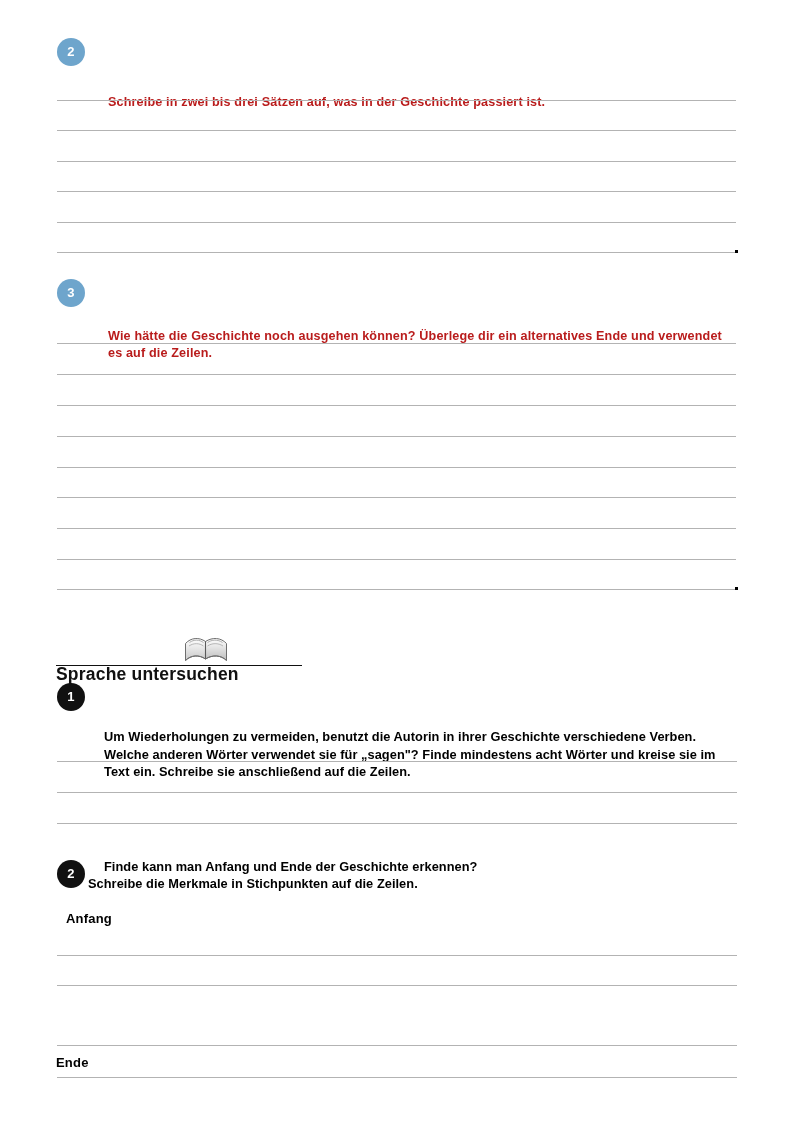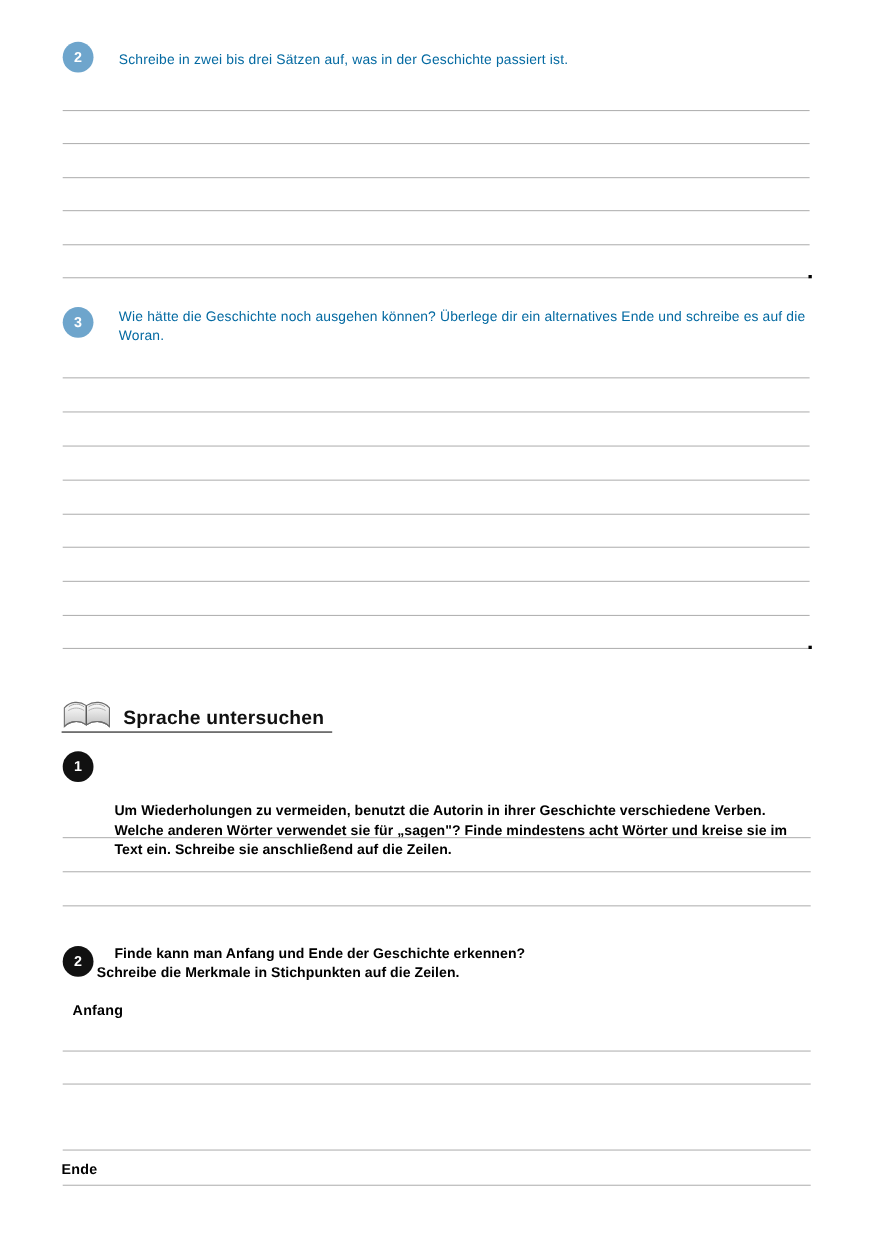--- a/index.html
+++ b/index.html
@@ -36,25 +36,26 @@
     font-weight: 600;
     letter-spacing: 0.2px;
     user-select: none;
   }
   .badge-blue { background: #6ea5cc; }
   .badge-dark { background: #111111; }
 
   
   .task-text-blue {
     position: absolute;
-    color: #0369a1;
+    color: #b91c1c;
     font-size: 12.6px;
     line-height: 17px;
-    font-weight: 400;
+    font-weight: 700;
     letter-spacing: 0.15px;
+    margin-top: 48px;
   }
   .task-text-black {
     position: absolute;
     color: #000000;
     font-size: 12.8px;
     line-height: 17.5px;
     font-weight: 600;
     letter-spacing: 0.05px;
   }
 
@@ -69,20 +70,21 @@
     width: 3px;
     height: 3px;
     background: #000000;
   }
 
   
   .section-head {
     position: absolute;
     display: flex;
     align-items: flex-end;
+    flex-direction: column;
   }
   .section-title {
     font-size: 17.5px;
     font-weight: 700;
     color: #111111;
     letter-spacing: 0.2px;
     padding-bottom: 1px;
   }
   .section-rule {
     position: absolute;
@@ -112,21 +114,21 @@
   <div class="line" style="left:57px; top:100px; width:679px;"></div>
   <div class="line" style="left:57px; top:130px; width:679px;"></div>
   <div class="line" style="left:57px; top:161px; width:679px;"></div>
   <div class="line" style="left:57px; top:191px; width:679px;"></div>
   <div class="line" style="left:57px; top:222px; width:679px;"></div>
   <div class="line" style="left:57px; top:252px; width:679px;"></div>
   <div class="line-dot" style="left:735px; top:250px;"></div>
 
   <div class="badge badge-blue" style="left:57px; top:279px;">3</div>
 
-  <div class="task-text-blue" style="left:108px; top:280px; width:625px;">Wie hätte die Geschichte noch ausgehen können? Überlege dir ein alternatives Ende und schreibe es auf die Woran.</div>
+  <div class="task-text-blue" style="left:108px; top:280px; width:625px;">Wie hätte die Geschichte noch ausgehen können? Überlege dir ein alternatives Ende und verwendet es auf die Zeilen.</div>
 
   <div class="line" style="left:57px; top:343px; width:679px;"></div>
   <div class="line" style="left:57px; top:374px; width:679px;"></div>
   <div class="line" style="left:57px; top:405px; width:679px;"></div>
   <div class="line" style="left:57px; top:436px; width:679px;"></div>
   <div class="line" style="left:57px; top:467px; width:679px;"></div>
   <div class="line" style="left:57px; top:497px; width:679px;"></div>
   <div class="line" style="left:57px; top:528px; width:679px;"></div>
   <div class="line" style="left:57px; top:559px; width:679px;"></div>
   <div class="line" style="left:57px; top:589px; width:679px;"></div>

